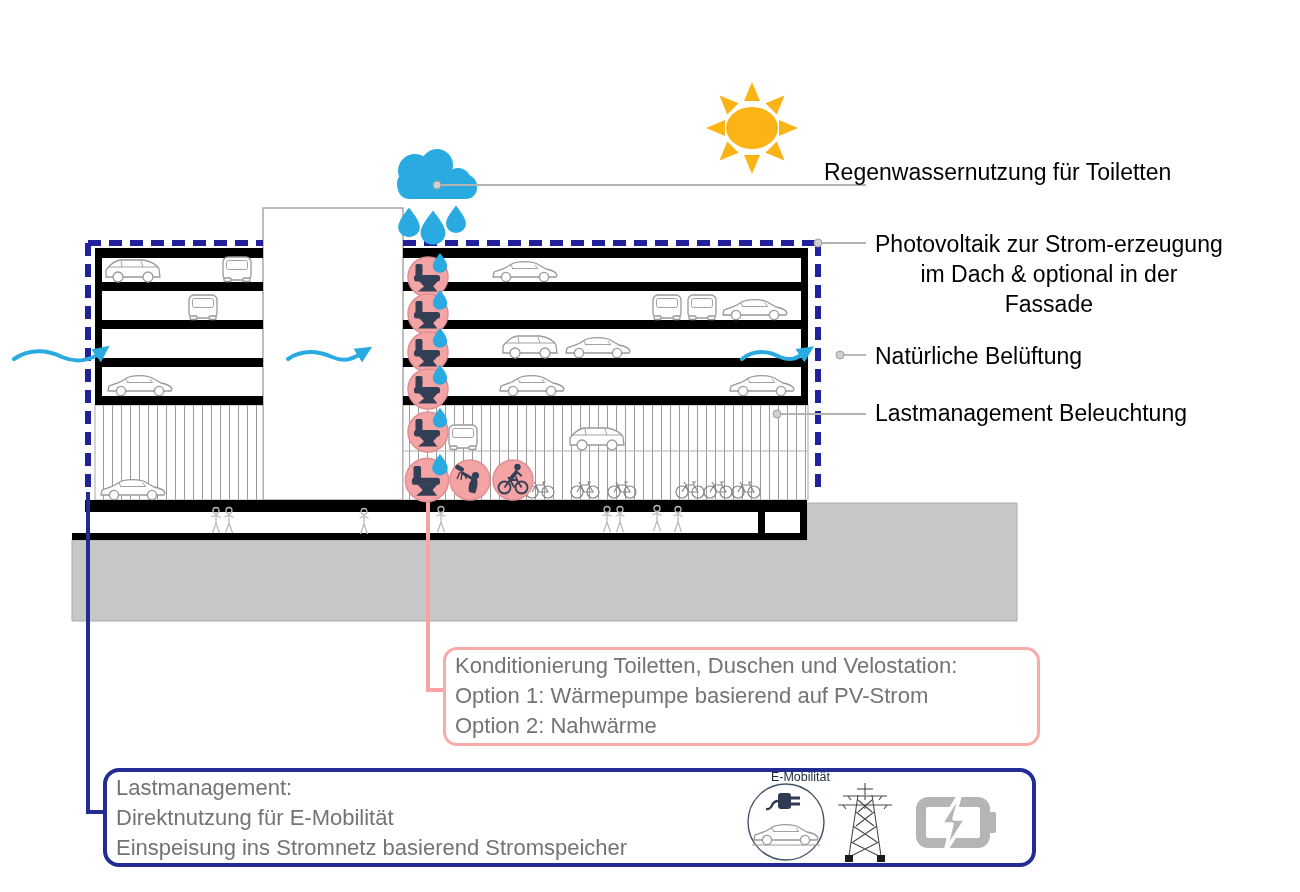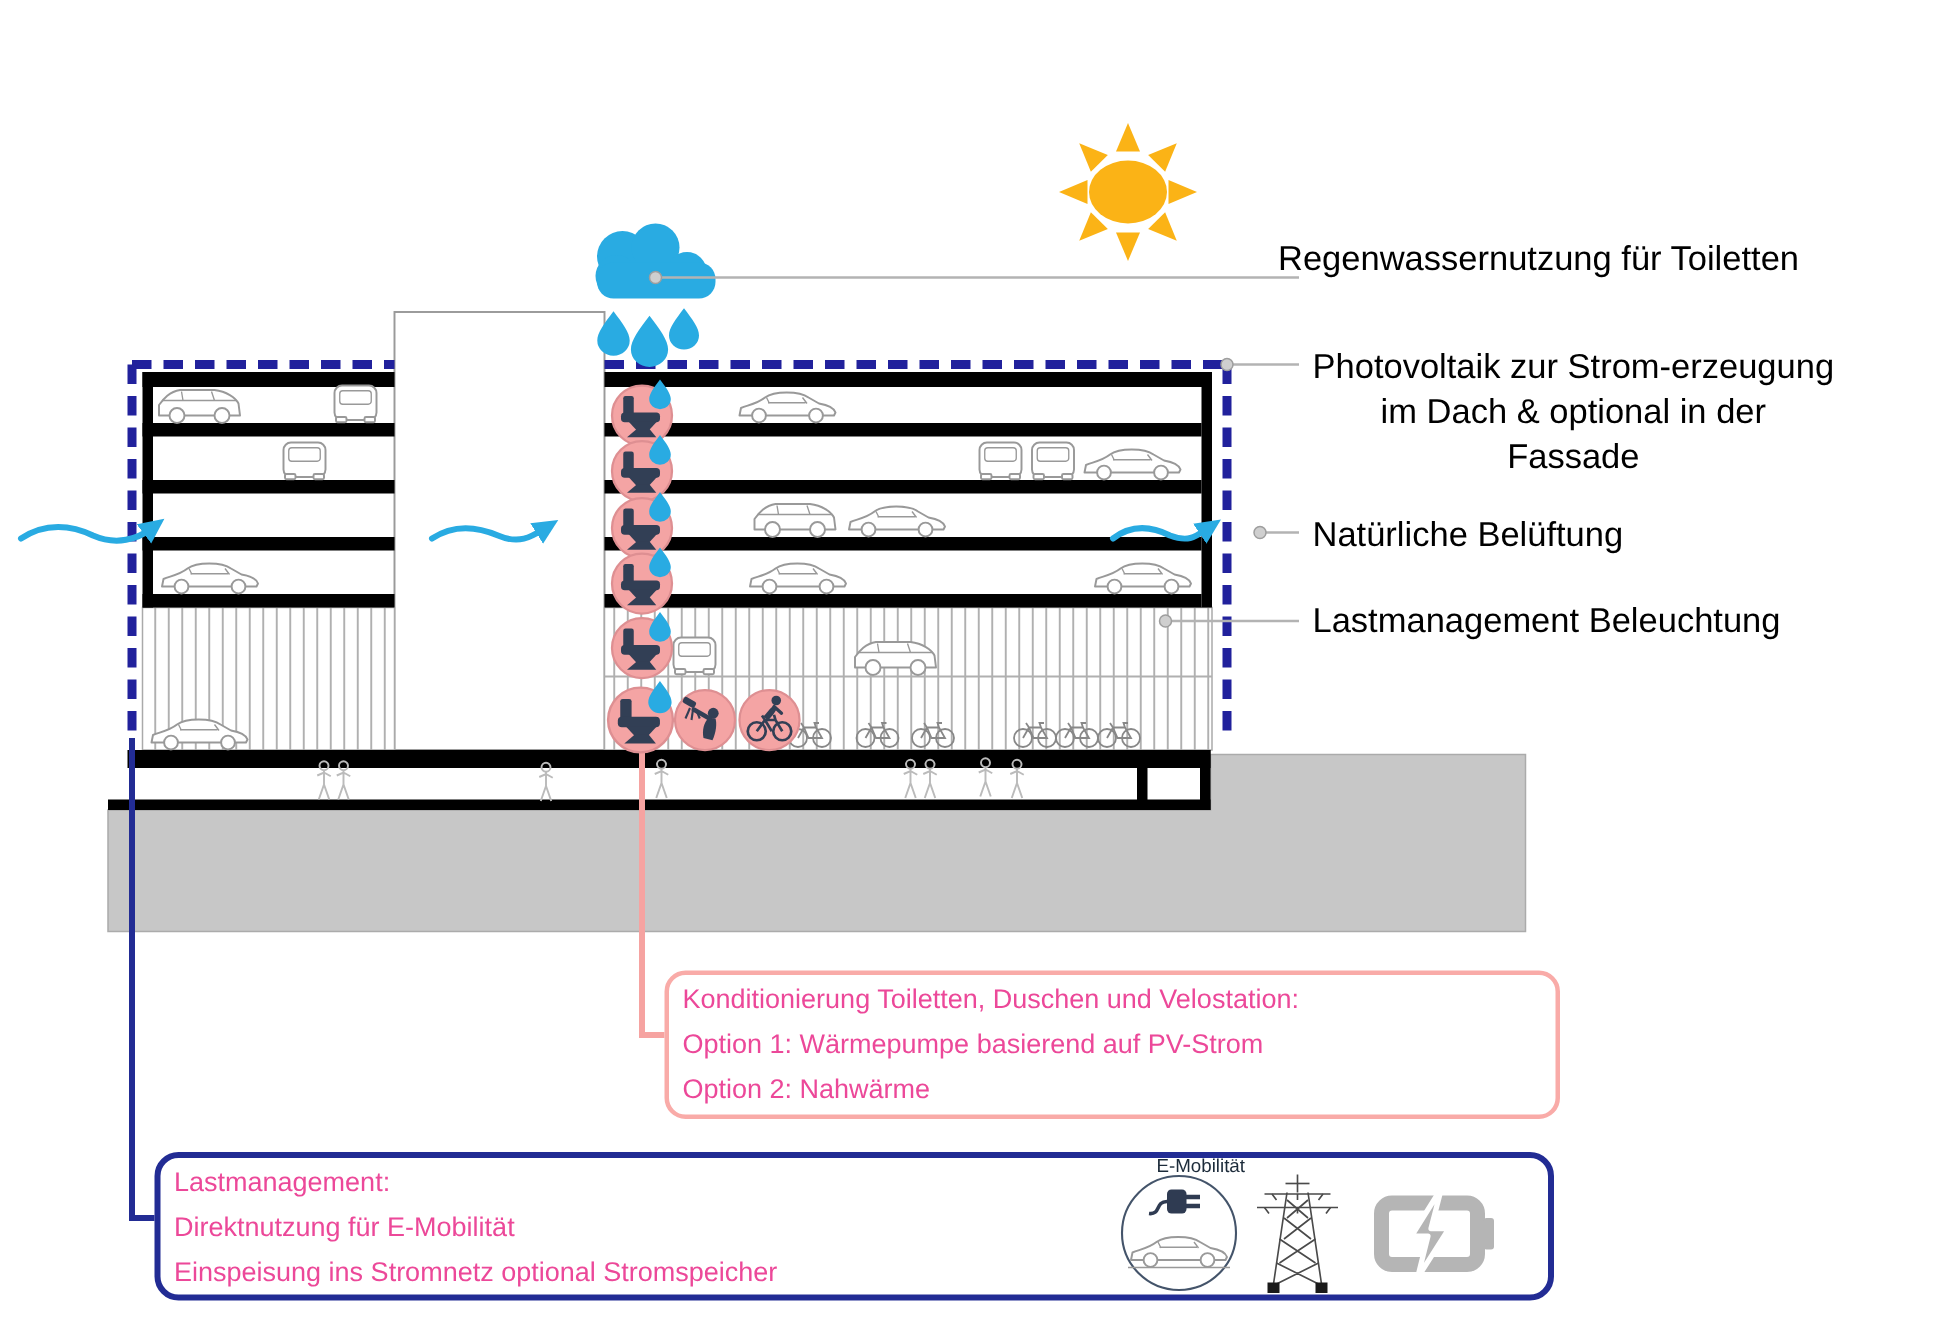--- a/index.html
+++ b/index.html
@@ -3,21 +3,21 @@
 <meta charset="utf-8">
 <style>
   html,body{margin:0;padding:0;background:#fff;}
   .canvas{position:relative;width:1300px;height:892px;background:#fff;overflow:hidden;
           font-family:"Liberation Sans",sans-serif;}
   .canvas svg.diagram{position:absolute;left:0;top:0;}
   .anno{position:absolute;font-size:23px;line-height:30px;color:#000;white-space:pre-line;}
   .infobox{position:absolute;background:transparent;box-sizing:border-box;}
   .box-pink{left:443px;top:647px;width:597px;height:99px;border:3px solid #F9ABA8;border-radius:14px;}
   .box-blue{left:103px;top:768px;width:933px;height:99px;border:4px solid #222C94;border-radius:16px;}
-  .boxtext{position:absolute;left:9px;top:1px;font-size:18px;line-height:30px;color:#ec4899;white-space:pre-line;}
+  .boxtext{position:absolute;left:9px;top:1px;font-size:22px;line-height:30px;color:#737373;white-space:pre-line;}
   .emob-label{position:absolute;left:744px;top:770px;width:86px;text-align:right;
               font-size:12.5px;color:#1c2b3a;}
 </style>
 </head>
 <body>
 
 <div class="canvas">
 
 <svg class="diagram" width="1300" height="892" viewBox="0 0 1300 892">
   <defs>
@@ -248,33 +248,33 @@
     <rect x="877" y="855" width="8" height="7" fill="#1a1a1a" stroke="none"></rect>
   </g>
 
   <g>
     <rect x="921" y="802" width="64" height="41" rx="7" fill="none" stroke="#B5B5B5" stroke-width="10"></rect>
     <rect x="989" y="812" width="7" height="21" rx="2" fill="#B5B5B5"></rect>
     <polygon points="961,792 941,824 952,824 945,852 966,819 954,819" fill="#B5B5B5" stroke="#fff" stroke-width="3.5" stroke-linejoin="round"></polygon>
   </g>
 </svg>
 
-<div class="anno" style="left:852px;top:157px;">Regenwassernutzung für Toiletten</div>
+<div class="anno" style="left:824px;top:157px;">Regenwassernutzung für Toiletten</div>
 <div class="anno" style="left:875px;top:229px;text-align:center;">Photovoltaik zur Strom-erzeugung
 im Dach &amp; optional in der
 Fassade</div>
 <div class="anno" style="left:875px;top:341px;">Natürliche Belüftung</div>
 <div class="anno" style="left:875px;top:398px;">Lastmanagement Beleuchtung</div>
 
 <div class="infobox box-pink">
   <div class="boxtext">Konditionierung Toiletten, Duschen und Velostation:
 Option 1: Wärmepumpe basierend auf PV-Strom
 Option 2: Nahwärme</div>
 </div>
 
 <div class="infobox box-blue">
   <div class="boxtext">Lastmanagement:
 Direktnutzung für E-Mobilität
-Einspeisung ins Stromnetz optional Stromspeicher</div>
+Einspeisung ins Stromnetz basierend Stromspeicher</div>
 </div>
 <div class="emob-label">E-Mobilität</div>
 
 </div>
 
 </body></html>

